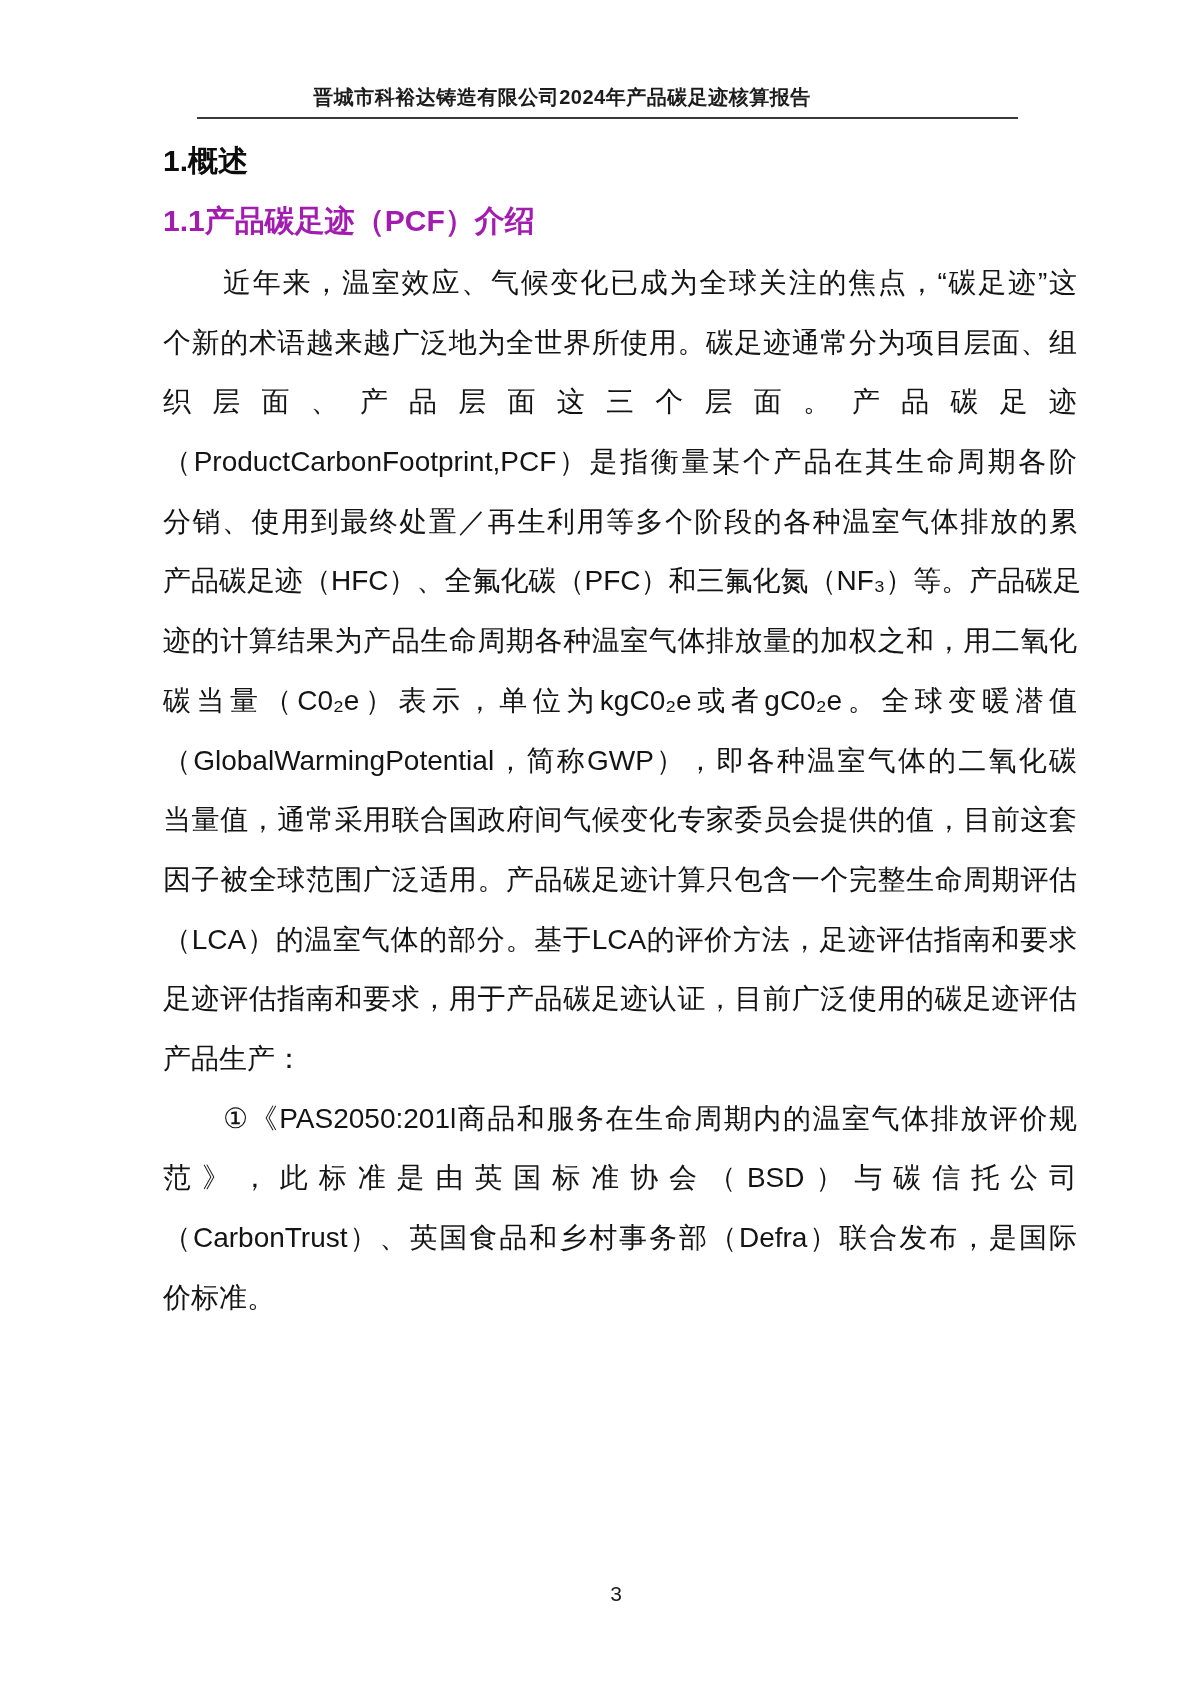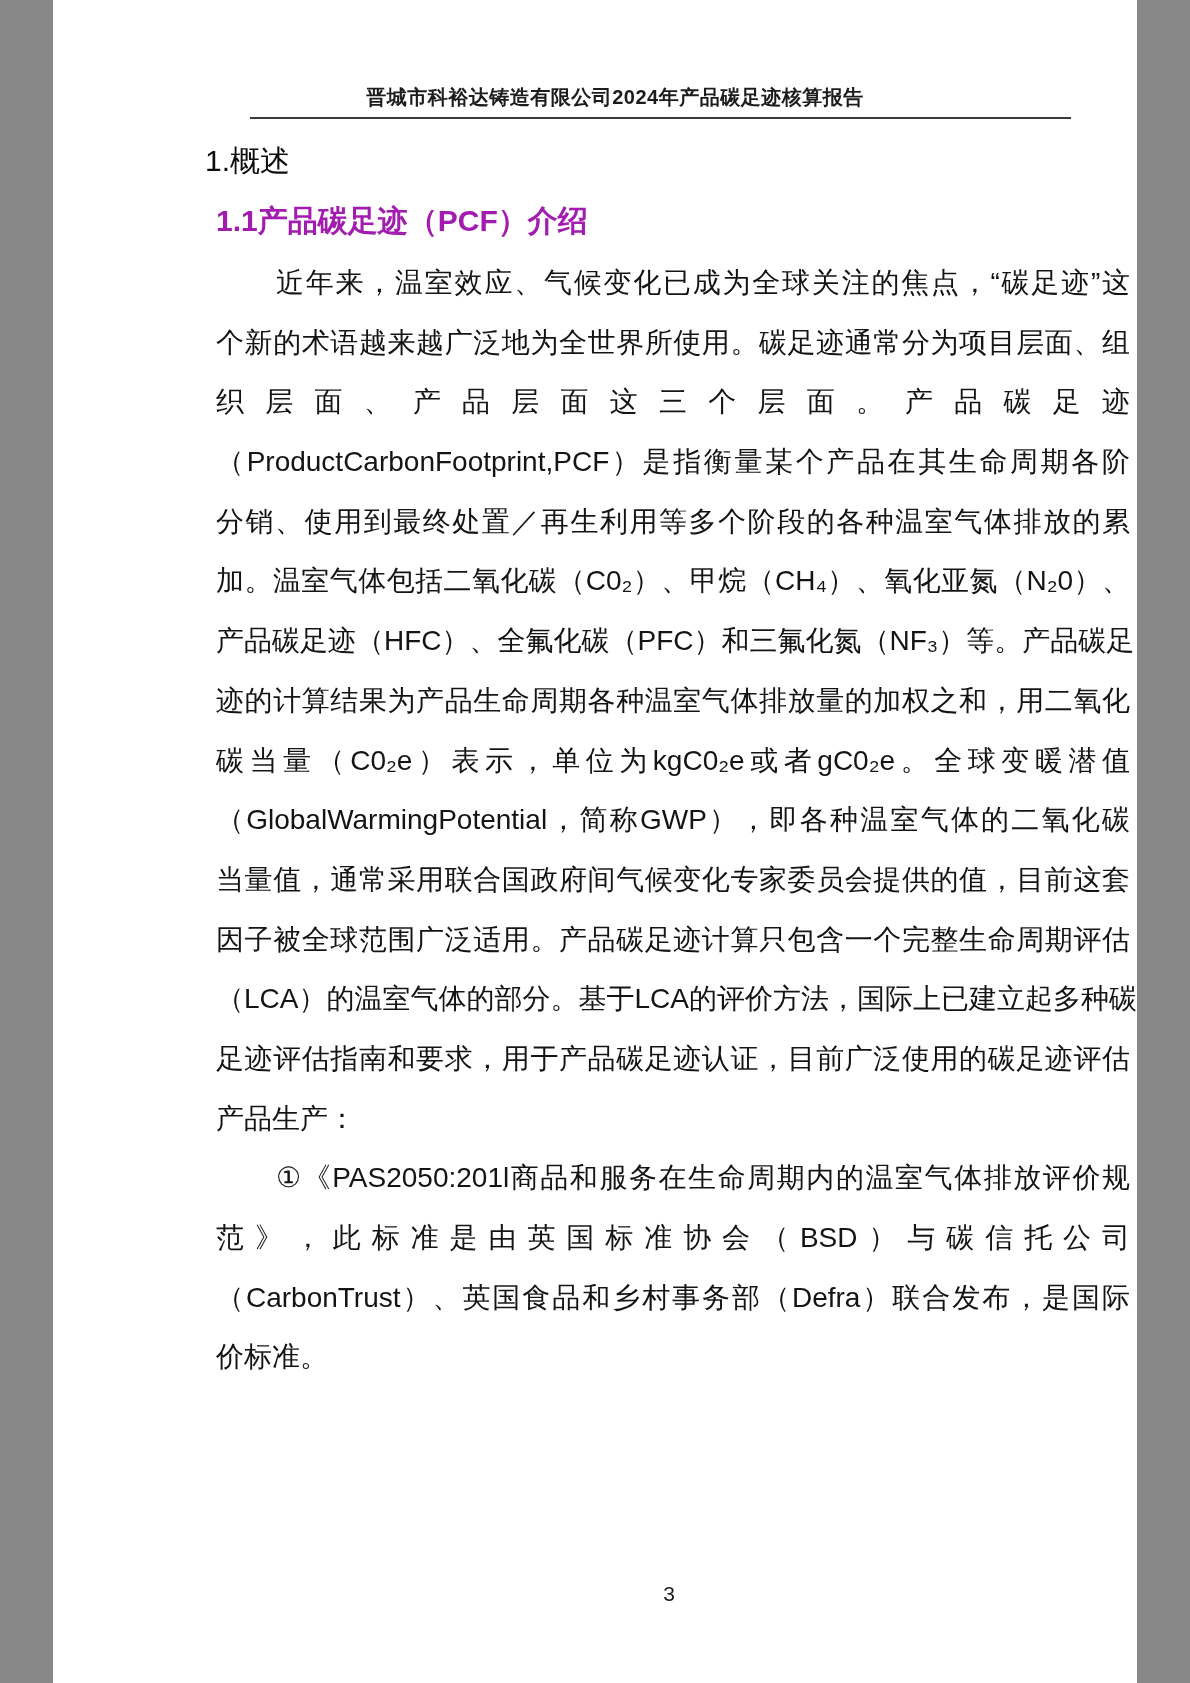--- a/index.html
+++ b/index.html
@@ -3,21 +3,21 @@
 <meta charset="utf-8">
 <style>
   html, body {
     margin: 0;
     padding: 0;
     background: #888;
     font-family: "Liberation Sans", sans-serif;
   }
   .page {
     position: relative;
-    width: 1084px;
+    width: 1190px;
     height: 1683px;
     margin: 0 auto;
     background: #ffffff;
     color: #111;
     overflow: hidden;
   }
   .header-title {
     position: absolute;
     top: 84px;
     left: 150px;
@@ -32,24 +32,24 @@
     position: absolute;
     top: 117px;
     left: 197px;
     width: 821px;
     height: 2px;
     background: #3a3a3a;
   }
   .h1 {
     position: absolute;
     top: 143px;
-    left: 152px;
+    left: 163px;
     width: 914px;
     font-size: 30px;
-    font-weight: 400;
+    font-weight: 700;
     color: #0d0d0d;
     line-height: 36px;
     margin: 0;
   }
   .h2 {
     position: absolute;
     top: 203px;
     left: 163px;
     width: 914px;
     font-size: 30px;
@@ -103,28 +103,27 @@
 
   <div class="h1">1.概述</div>
   <div class="h2">1.1产品碳足迹（PCF）介绍</div>
 
   <div class="body-text">
     <div class="line indent">近年来，温室效应、气候变化已成为全球关注的焦点，“碳足迹”这</div>
     <div class="line">个新的术语越来越广泛地为全世界所使用。碳足迹通常分为项目层面、组</div>
     <div class="line">织层面、产品层面这三个层面。产品碳足迹</div>
     <div class="line">（ProductCarbonFootprint,PCF）是指衡量某个产品在其生命周期各阶</div>
     <div class="line">分销、使用到最终处置／再生利用等多个阶段的各种温室气体排放的累</div>
-    <div class="line">加。温室气体包括二氧化碳（C0₂）、甲烷（CH₄）、氧化亚氮（N₂0）、</div>
     <div class="line">产品碳足迹（HFC）、全氟化碳（PFC）和三氟化氮（NF₃）等。产品碳足</div>
     <div class="line">迹的计算结果为产品生命周期各种温室气体排放量的加权之和，用二氧化</div>
     <div class="line">碳当量（C0₂e）表示，单位为kgC0₂e或者gC0₂e。全球变暖潜值</div>
     <div class="line">（GlobalWarmingPotential，简称GWP），即各种温室气体的二氧化碳</div>
     <div class="line">当量值，通常采用联合国政府间气候变化专家委员会提供的值，目前这套</div>
     <div class="line">因子被全球范围广泛适用。产品碳足迹计算只包含一个完整生命周期评估</div>
-    <div class="line">（LCA）的温室气体的部分。基于LCA的评价方法，国际上已建立起多种碳</div>
+    <div class="line">（LCA）的温室气体的部分。基于LCA的评价方法，足迹评估指南和要求</div>
     <div class="line">足迹评估指南和要求，用于产品碳足迹认证，目前广泛使用的碳足迹评估</div>
     <div class="line end">产品生产：</div>
     <div class="line indent">①《PAS2050:201l商品和服务在生命周期内的温室气体排放评价规</div>
     <div class="line">范》，此标准是由英国标准协会（BSD）与碳信托公司</div>
     <div class="line">（CarbonTrust）、英国食品和乡村事务部（Defra）联合发布，是国际</div>
     <div class="line end">价标准。</div>
   </div>
 
   <div class="page-number">3</div>
 

